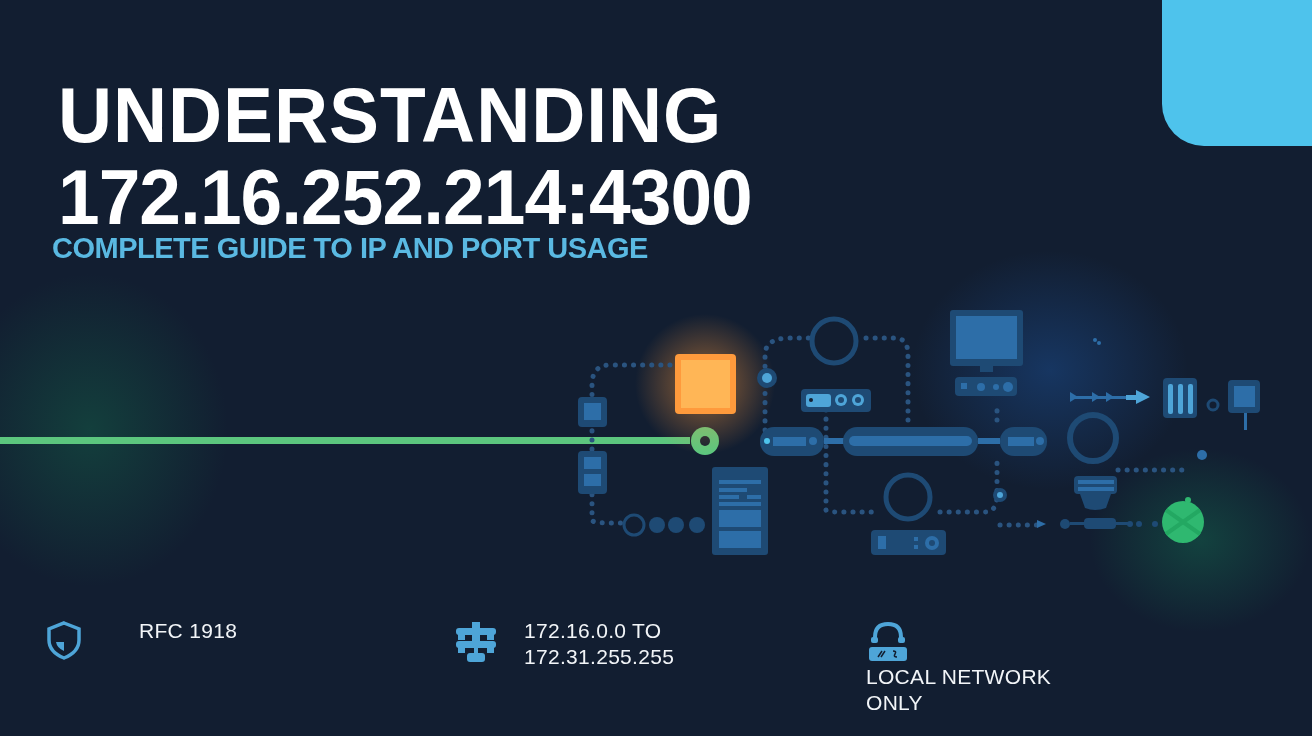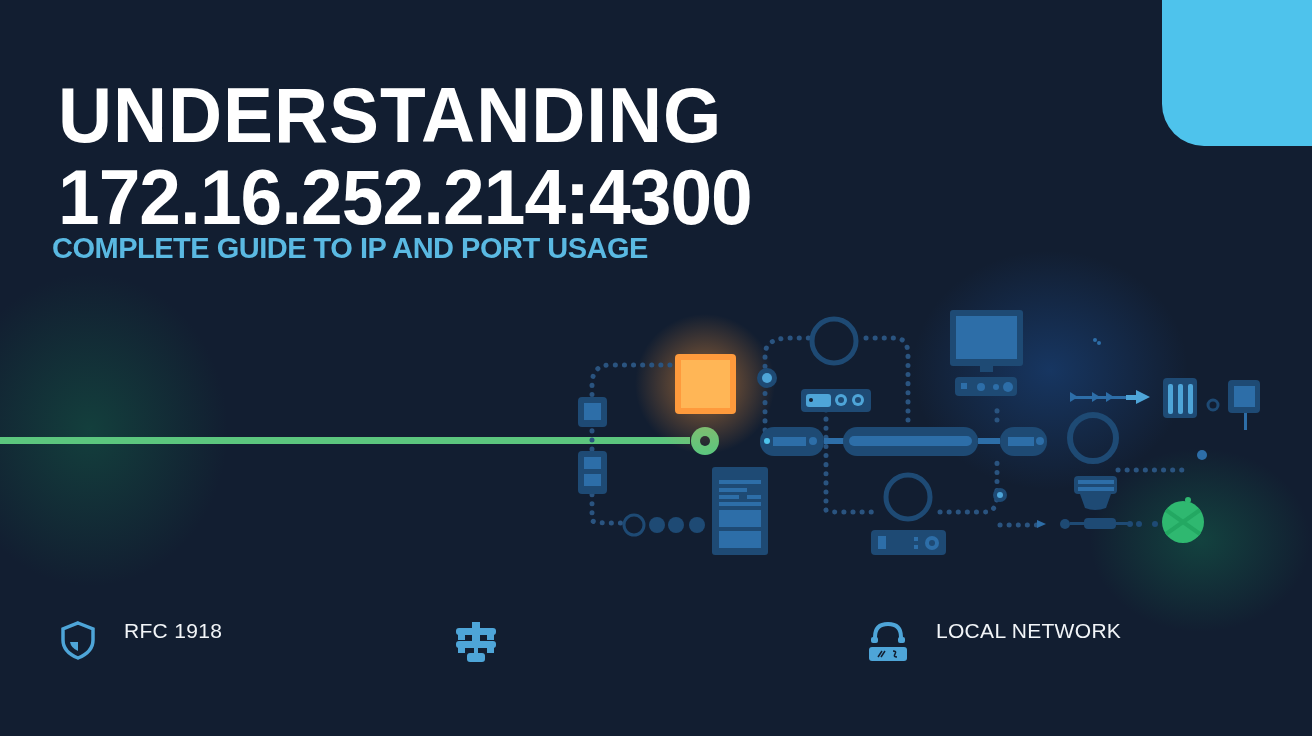--- a/index.html
+++ b/index.html
@@ -35,23 +35,23 @@
     color: #5ab9e2; font-weight: 700; font-size: 29px; letter-spacing: -0.5px;
   }
   .diagram { position: absolute; left: 0; top: 0; width: 1312px; height: 736px; }
 
   .feature { position: absolute; top: 618px; display: flex; align-items: flex-start; }
   .feature .icon { width: 40px; height: 40px; margin-right: 26px; margin-top: 2px; }
   .feature .text {
     color: #f2f5f8; font-size: 21px; line-height: 26px; font-weight: 400; letter-spacing: 0.3px;
   }
   .feature .text span { display: block; }
-  .f1 { left: 58px; }
+  .f1 { left: 44px; gap: 29px; }
   .f2 { left: 454px; }
-  .f3 { left: 866px; }
+  .f3 { left: 866px; flex-direction: column; }
 </style>
 </head>
 <body>
 
 <div class="bg-glow-green"></div>
 <div class="bg-glow-blue"></div>
 <div class="bg-glow-green2"></div>
 <div class="corner-card"></div>
 
 <h1 class="title">
@@ -239,27 +239,32 @@
     <rect x="2" y="8" width="40" height="7" rx="3" fill="#4ea5d8"></rect>
     <rect x="4" y="14" width="7" height="6" fill="#4ea5d8"></rect>
     <rect x="33" y="14" width="7" height="6" fill="#4ea5d8"></rect>
     <rect x="18" y="15" width="8" height="6" fill="#4ea5d8"></rect>
     <rect x="2" y="21" width="40" height="7" rx="3" fill="#4ea5d8"></rect>
     <rect x="4" y="27" width="7" height="6" fill="#4ea5d8"></rect>
     <rect x="33" y="27" width="7" height="6" fill="#4ea5d8"></rect>
     <rect x="20" y="28" width="4" height="6" fill="#4ea5d8"></rect>
     <rect x="13" y="33" width="18" height="9" rx="3" fill="#4ea5d8"></rect>
   </svg>
+  <div class="text">
+    <span>172.16.0.0 TO</span>
+    <span>172.31.255.255</span>
+  </div>
 </div>
 
 <div class="feature f3">
   <svg class="icon" viewBox="0 0 44 44" style="width:44px;height:44px;">
     <path d="M9 22 L9 17 Q9 4 22 4 Q35 4 35 17 L35 22" fill="none" stroke="#4ea5d8" stroke-width="4"></path>
     <rect x="5" y="17" width="7" height="6" rx="2" fill="#4ea5d8"></rect>
     <rect x="32" y="17" width="7" height="6" rx="2" fill="#4ea5d8"></rect>
     <rect x="3" y="27" width="38" height="14" rx="3" fill="#4ea5d8"></rect>
     <path d="M12 37 L16 31 M15 37 L19 31" stroke="#121e31" stroke-width="1.5"></path>
     <path d="M27 31 Q31 31 29 34 Q27 37 31 37" fill="none" stroke="#121e31" stroke-width="1.5"></path>
   </svg>
   <div class="text">
     <span>LOCAL NETWORK</span>
+    <span>ONLY</span>
   </div>
 </div>
 
 </body></html>

